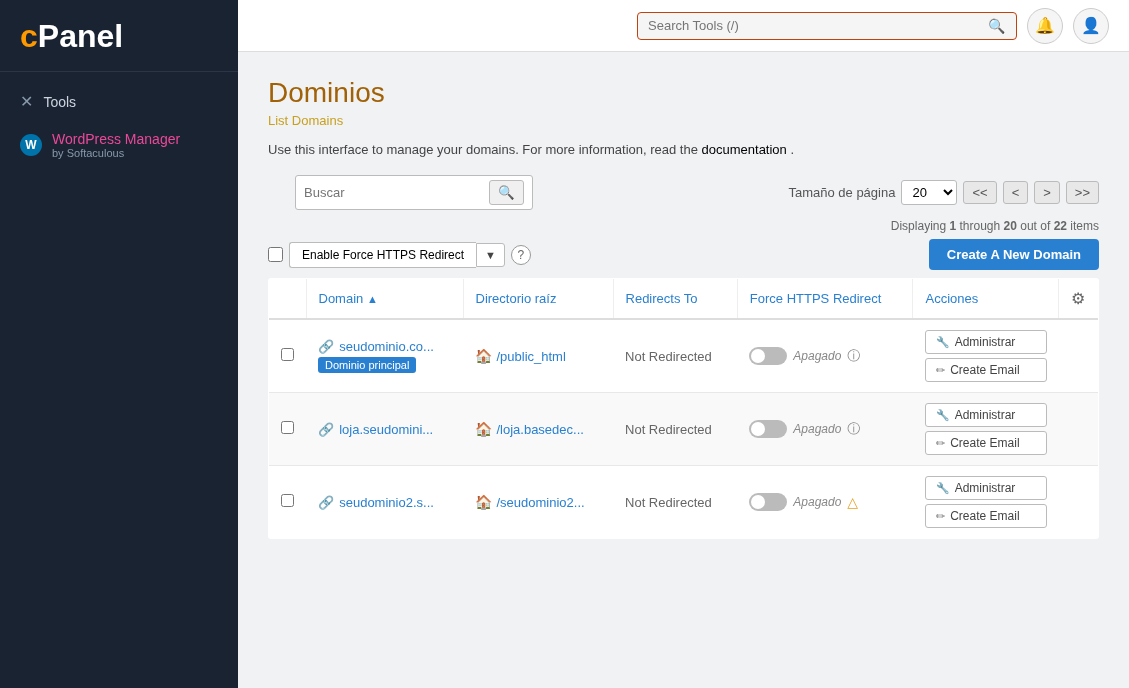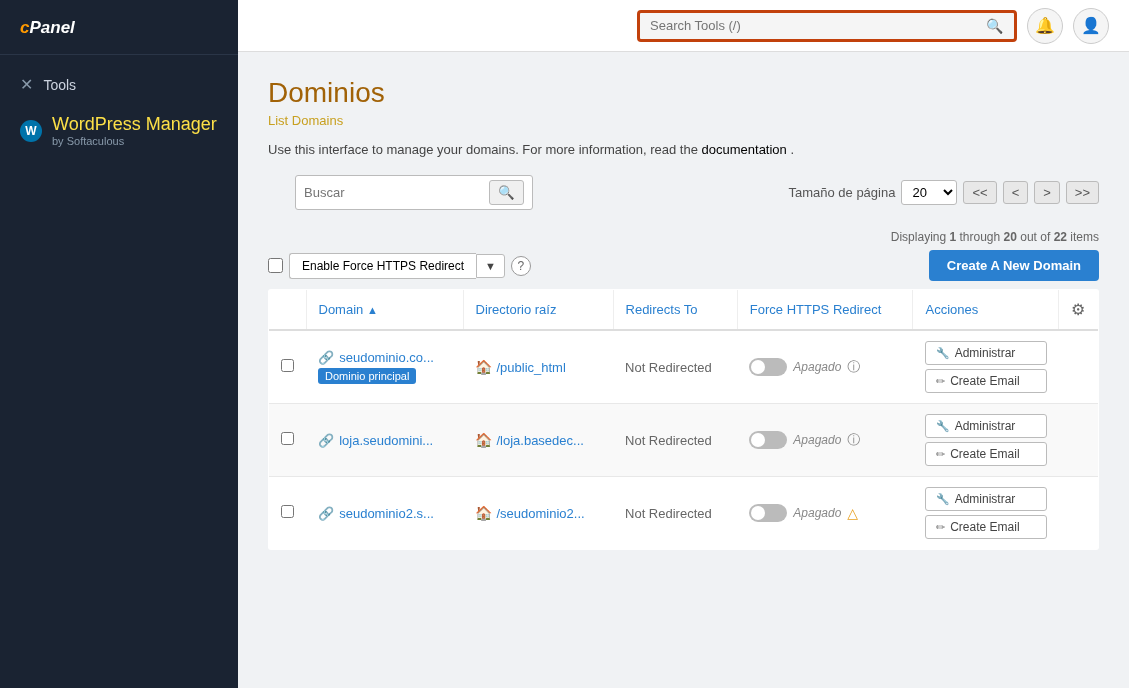--- a/index.html
+++ b/index.html
@@ -12,24 +12,23 @@
       color: #cdd4e0;
       display: flex;
       flex-direction: column;
       flex-shrink: 0;
     }
     .sidebar-logo {
       padding: 18px 20px 16px;
       border-bottom: 1px solid #2a3547;
     }
     .logo-text {
-      font-size: 17px;
+      font-size: 32px;
       font-weight: bold;
       color: #fff;
-      font-style: italic;
     }
     .logo-c { color: #f90; }
     .logo-panel { color: #fff; }
     .sidebar-nav { padding: 10px 0; }
     .sidebar-item {
       display: flex;
       align-items: center;
       padding: 10px 20px;
       cursor: pointer;
       color: #cdd4e0;
@@ -52,21 +51,21 @@
       border-radius: 50%;
       display: flex;
       align-items: center;
       justify-content: center;
       color: #fff;
       font-size: 12px;
       font-weight: bold;
       flex-shrink: 0;
     }
     .wp-label-block { display: flex; flex-direction: column; }
-    .wp-main-label { font-size: 18px; color: #fde047; }
+    .wp-main-label { font-size: 14px; color: #ec4899; }
     .wp-sub-label { font-size: 11px; color: #8899aa; }
 
     
     .main-area {
       flex: 1;
       display: flex;
       flex-direction: column;
       overflow: hidden;
     }
     .header {
@@ -75,21 +74,21 @@
       padding: 8px 20px;
       display: flex;
       align-items: center;
       justify-content: flex-end;
       gap: 10px;
       height: 52px;
     }
     .search-bar {
       display: flex;
       align-items: center;
-      border: 3px solid #c2410c;
+      border: 1px solid #c2410c;
       border-radius: 4px;
       background: #f5f5f5;
       padding: 5px 10px;
       width: 380px;
       gap: 8px;
     }
     .search-input {
       border: none;
       background: transparent;
       outline: none;
@@ -204,21 +203,21 @@
       cursor: pointer;
       font-size: 13px;
       color: #555;
     }
 
     
     .display-info {
       text-align: right;
       font-size: 12px;
       color: #666;
-      margin-top: 20px;
+      margin-top: 9px;
       margin-bottom: 6px;
     }
     .display-info strong { font-weight: bold; }
 
     
     .action-bar {
       display: flex;
       align-items: center;
       justify-content: space-between;
       margin-bottom: 8px;

